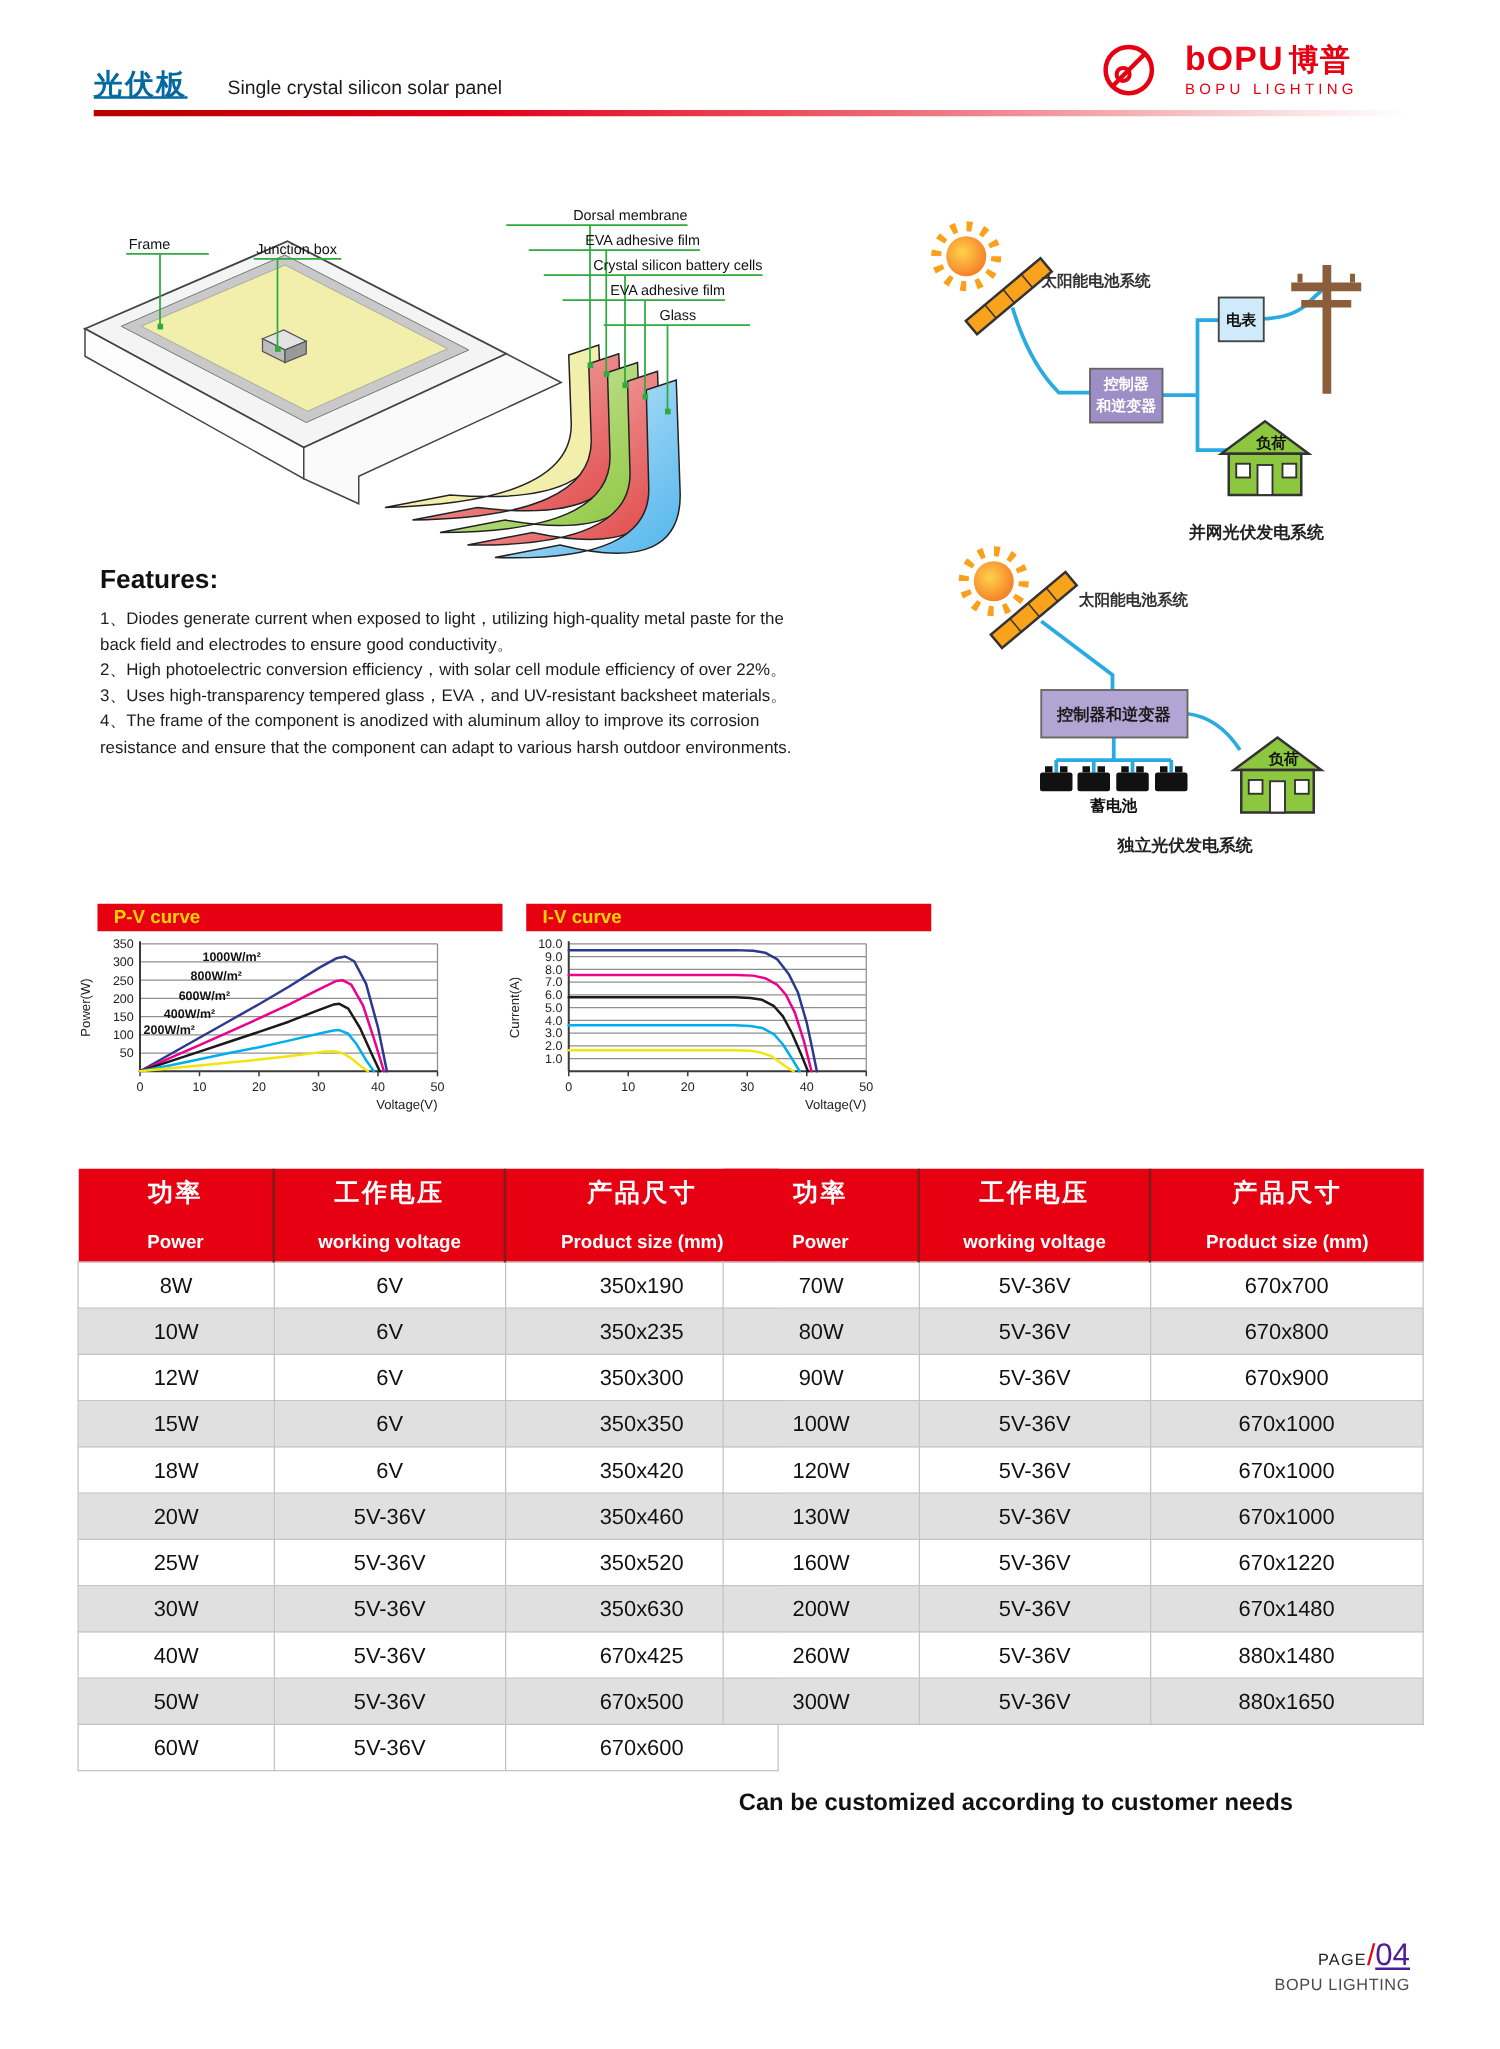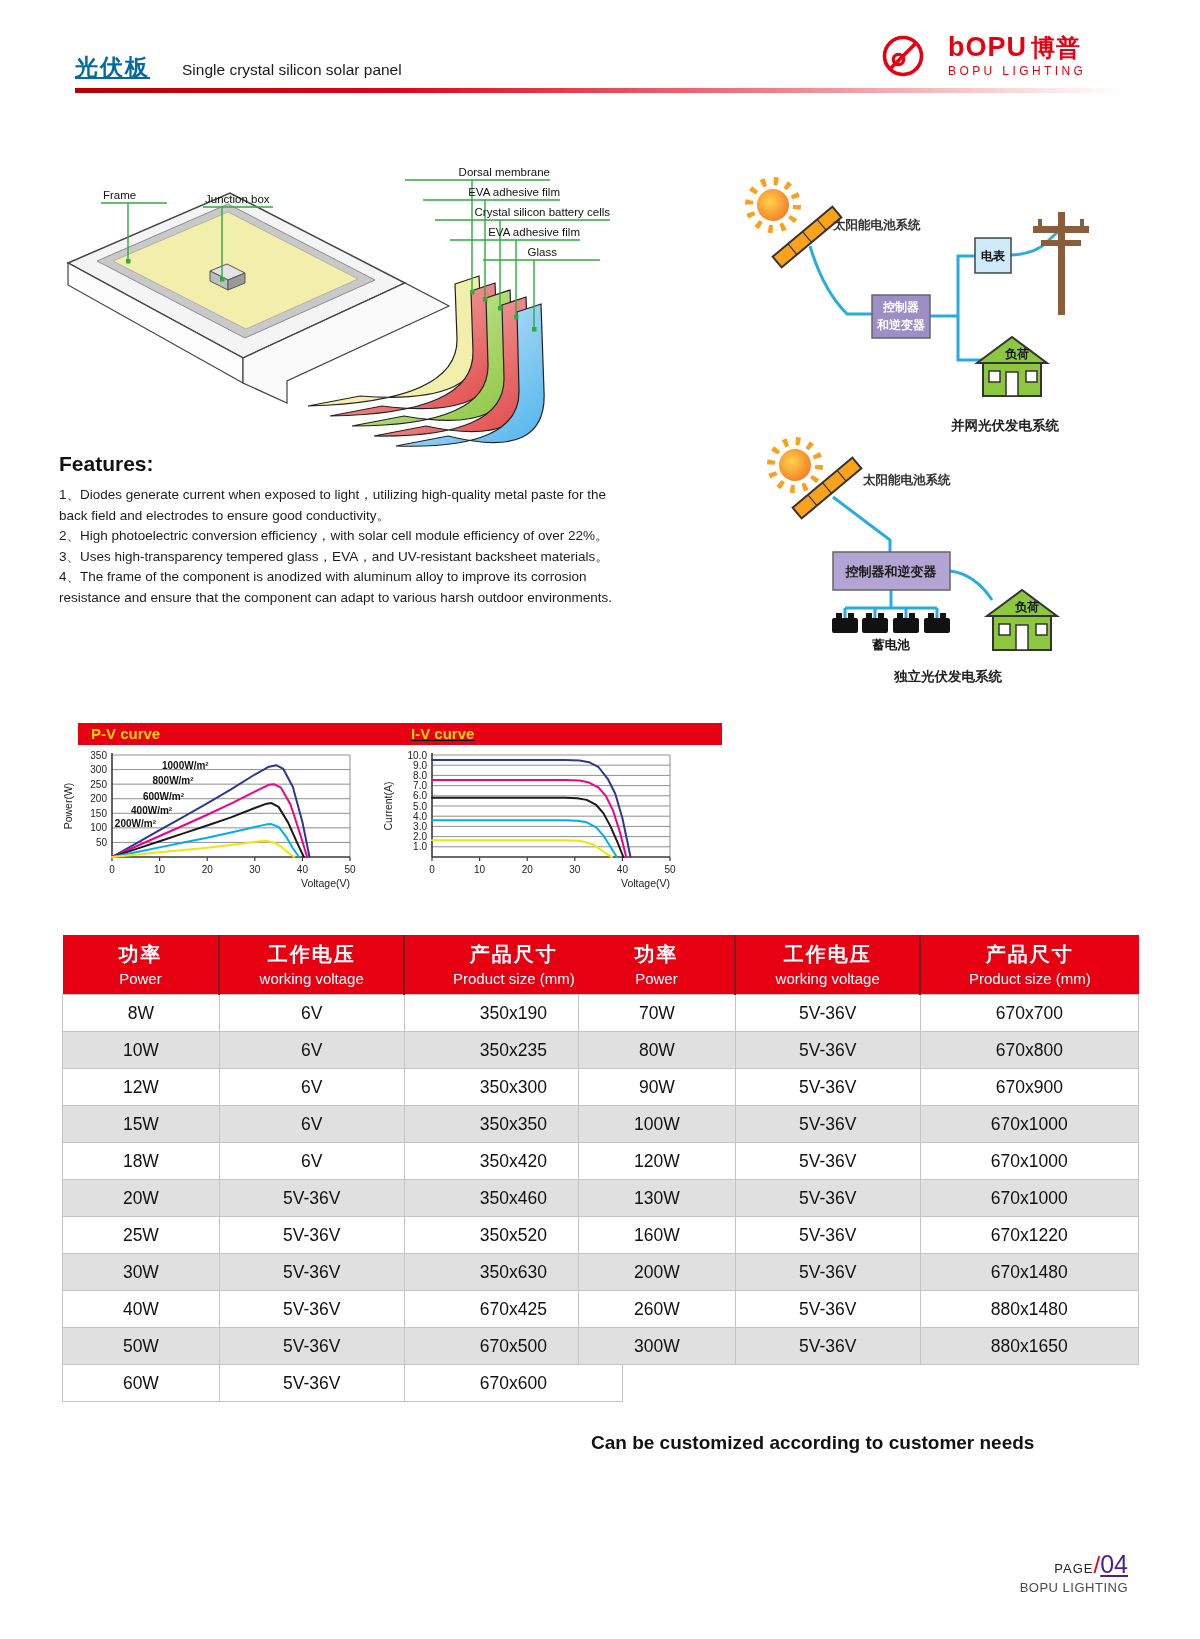--- a/index.html
+++ b/index.html
@@ -15,40 +15,40 @@
   .logo-text .logo-zh { font-size:24px; margin-left:4px; }
   .logo-text .logo-sub { font-size:12px; color:#e60012; letter-spacing:3.4px; margin-top:3px; }
   .rule { position:absolute; left:75px; top:88px; width:1050px; height:5px;
           background:linear-gradient(90deg,#b50000 0%,#e2001a 30%,#ee7a82 65%,#fbe3e4 92%,#ffffff 100%); }
 
   
   .exploded-svg { position:absolute; left:55px; top:153px; }
   .systems-svg  { position:absolute; left:695px; top:150px; }
 
   
-  .features { position:absolute; left:59px; top:452px; width:578px; }
+  .features { position:absolute; left:80px; top:452px; width:578px; }
   .features h3 { font-size:21px; font-weight:bold; color:#111; margin-bottom:9px; }
   .feature-item { font-size:13.5px; line-height:20.5px; color:#1c1c1c; }
 
   
   .chart-box { position:absolute; width:300px; }
   .chart-box.pv { left:60px; top:723px; }
-  .chart-box.iv { left:380px; top:723px;text-decoration:underline; }
+  .chart-box.iv { left:403px; top:723px; }
   .chart-header { margin-left:18px; width:324px; height:22px; background:#e60012;
                   color:#ffd400; font-size:15px; font-weight:bold; line-height:22px; padding-left:13px; }
   .chart-box svg { display:block; margin-top:4px; }
 
   
   .spec-table { position:absolute; width:561px; border-collapse:collapse; }
   .spec-table.left  { left:62px;  top:935px; }
   .spec-table.right { left:578px; top:935px; }
   .spec-table th { background:#e60012; color:#fff; padding:6px 2px 7px; border-left:2px solid #7f1d1d; }
   .spec-table th:first-child { border-left:none; }
   .th-zh { font-size:20px; font-weight:bold; letter-spacing:2px; }
-  .th-en { font-size:15px; font-weight:normal; margin-top:2px; }
+  .th-en { font-size:15px; font-weight:bold; margin-top:17px; }
   .spec-table td { height:37px; text-align:center; font-size:17.5px; color:#111;
                    border:1px solid #c4c4c4; background:#fff; }
   .spec-table tr.even td { background:#e0e0e0; }
   .spec-table col.c1 { width:28%; } .spec-table col.c2 { width:33%; } .spec-table col.c3 { width:39%; }
   .custom-note { position:absolute; left:591px; top:1432px; font-size:19px; font-weight:bold; color:#111; }
 
   
   .footer { position:absolute; right:72px; top:1550px; text-align:right; }
   .page-label { font-size:13px; color:#222; letter-spacing:1px; }
   .page-slash { font-size:24px; color:#e60012; }

